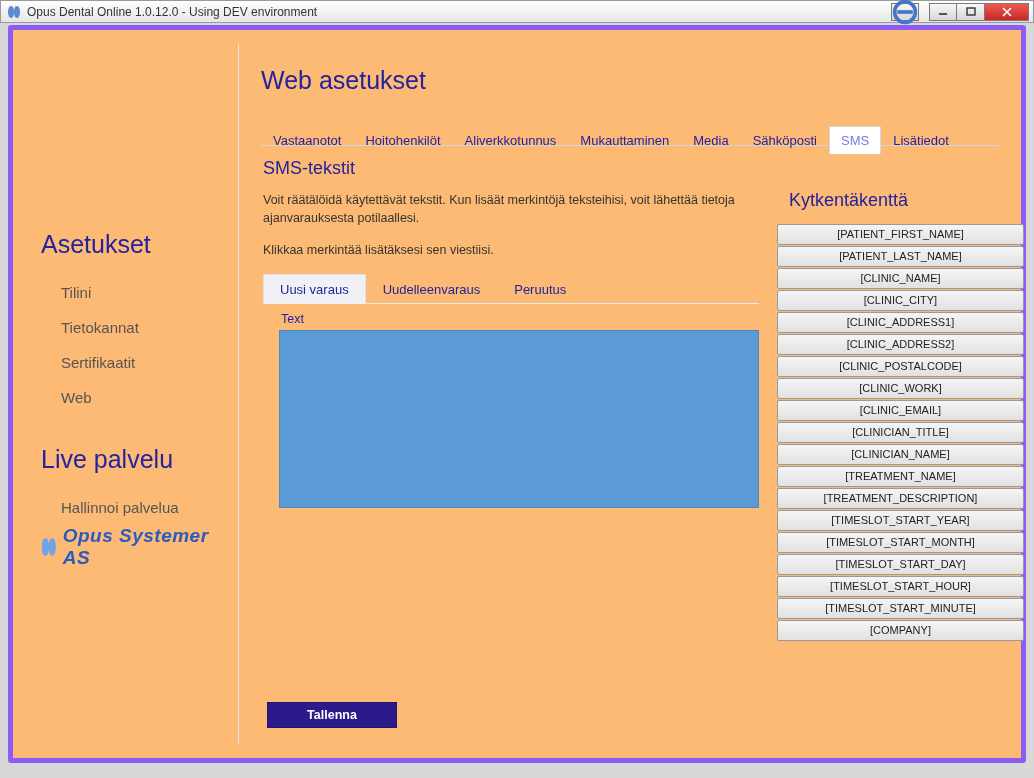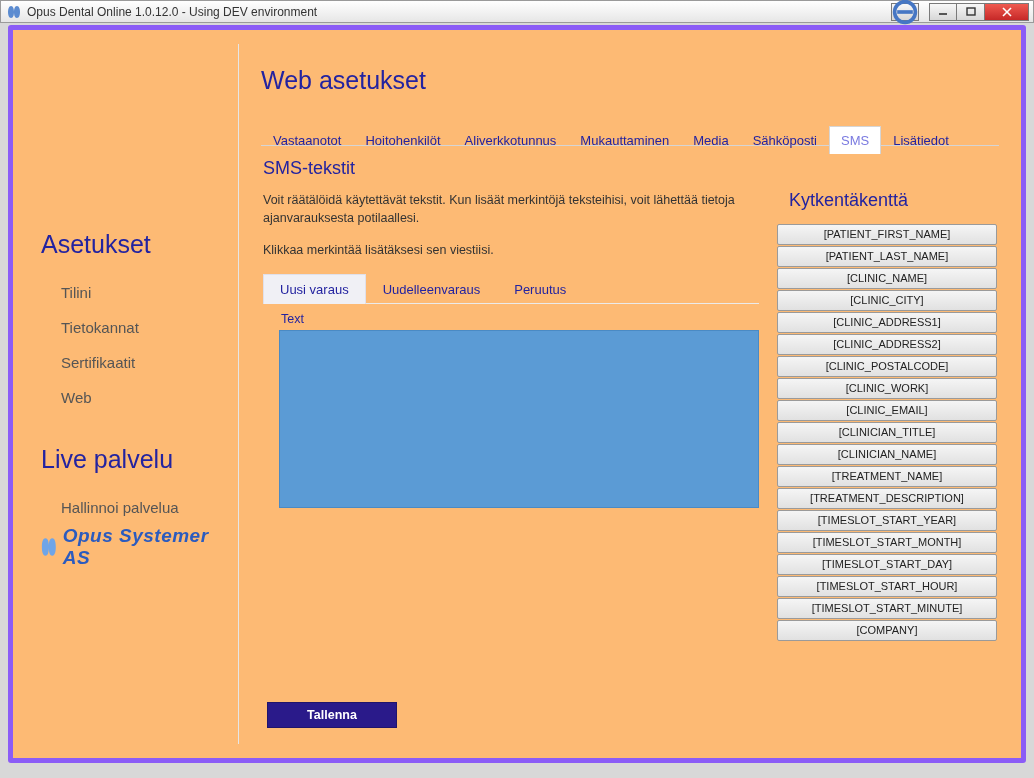--- a/index.html
+++ b/index.html
@@ -87,21 +87,21 @@
     font-size: 13px; color: #fff; padding: 6px;
   }
   .savebtn {
     margin-top: 190px; margin-left: 4px;
     width: 130px; height: 26px; background: #2a1a8a; color: #fff;
     border: 1px solid #20146b; font-size: 12.5px; font-weight: 600;
   }
 
   .merge-title { color: #2323a0; font-size: 18px; font-weight: 400; margin-bottom: 13px; padding-left: 12px; }
   .merge-btn {
-    width: 220px; height: 21px; margin-bottom: 1px;
+    width: 247px; height: 21px; margin-bottom: 1px;
     background: linear-gradient(#f5f5f5,#e1e1e1);
     border: 1px solid #9a9a9a; border-radius: 2px;
     font-size: 11px; color: #222; text-align: center; line-height: 19px;
     cursor: default;
   }
 </style>
 </head>
 <body>
 
 <div class="titlebar">

